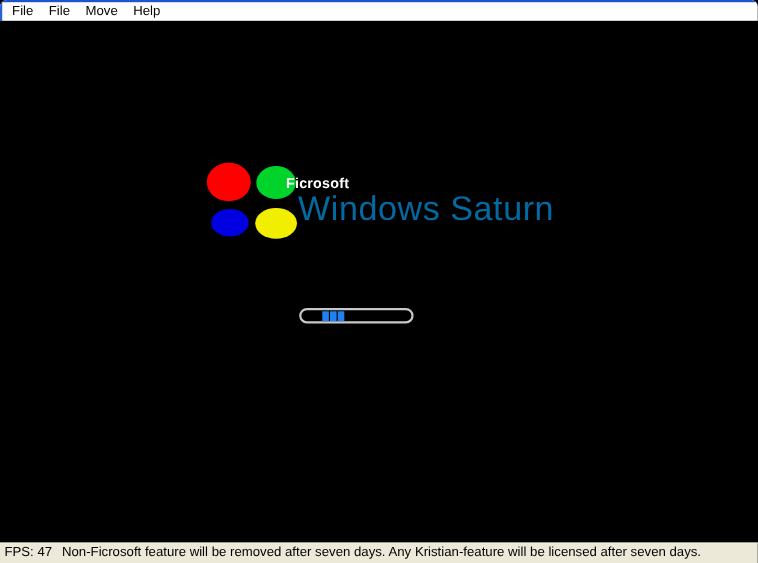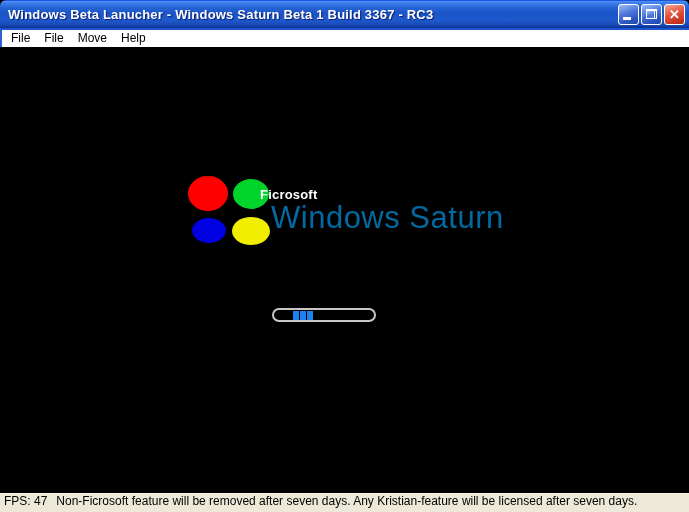--- a/index.html
+++ b/index.html
@@ -115,34 +115,20 @@
     font-size: 12px; color: #000;
     padding-left: 4px; gap: 9px;
     white-space: nowrap; overflow: hidden;
   }
 </style>
 </head>
 <body>
 
 <div class="window">
 
-  <div class="titlebar">
-    <span class="titlebar-title">Windows Beta Lanucher - Windows Saturn Beta 1 Build 3367 - RC3</span>
-    <div class="controls">
-      <button class="ctrl-btn ctrl-blue">
-        <span class="glyph-min"></span>
-      </button>
-      <button class="ctrl-btn ctrl-blue">
-        <span class="glyph-restore"></span>
-      </button>
-      <button class="ctrl-btn ctrl-red">
-        <span class="glyph-close">✕</span>
-      </button>
-    </div>
-  </div>
 
   <div class="menubar">
     <span class="menu-item">File</span>
     <span class="menu-item">File</span>
     <span class="menu-item">Move</span>
     <span class="menu-item">Help</span>
   </div>
 
   <div class="client">
     <div class="orb orb-red" style="background: rgb(254, 0, 0);"></div>

